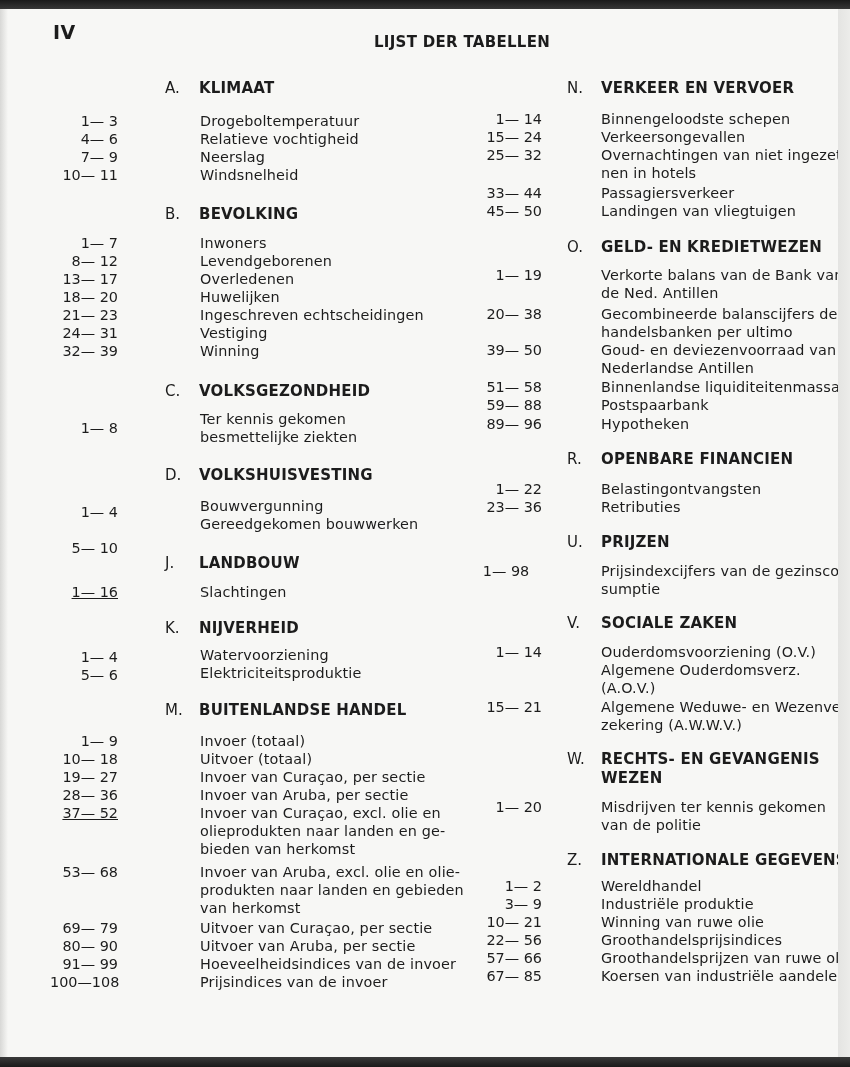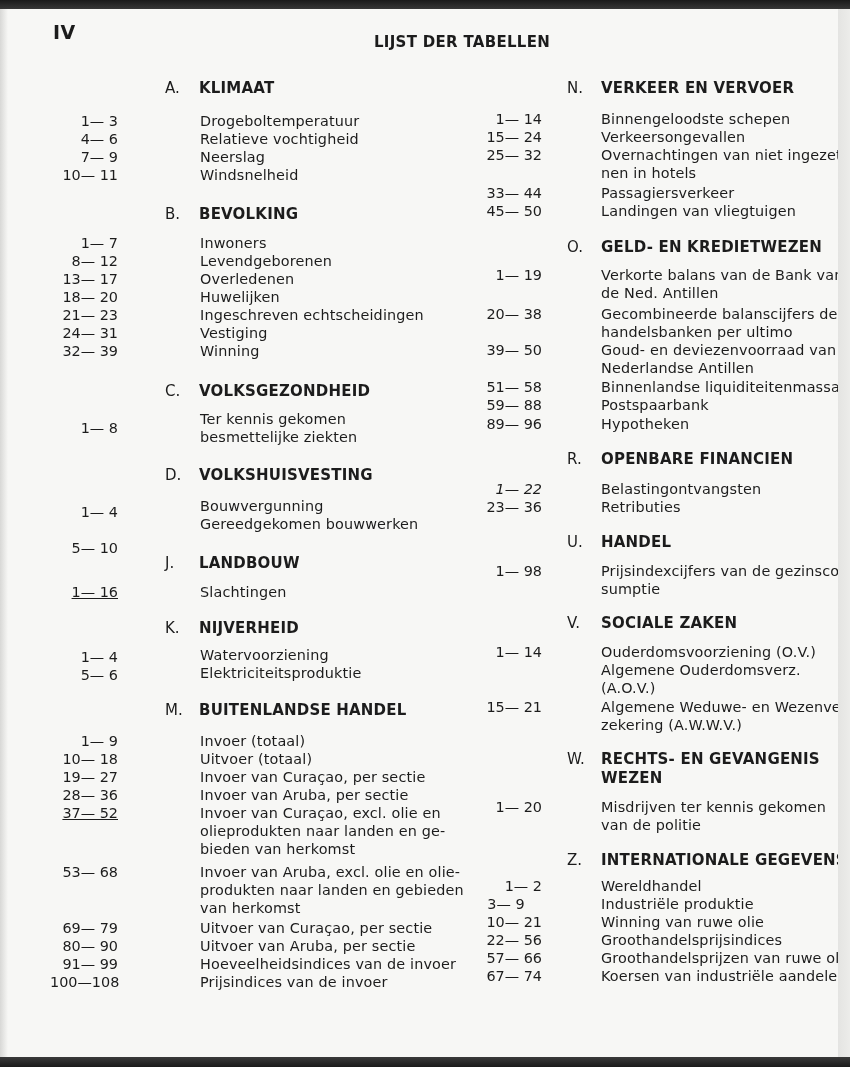--- a/index.html
+++ b/index.html
@@ -251,33 +251,33 @@
       </div>
       <div class="entry" style="top: 0px;">
         <span class="range" style="top: 407px;">89— 96</span>
         <span class="desc" style="top: 407px;">Hypotheken</span>
       </div>
       <div class="section-head" style="top: 441px;">
         <span class="section-letter">R.</span>
         <span class="section-title" style="white-space: pre; line-height: 19px;">OPENBARE FINANCIEN</span>
       </div>
       <div class="entry" style="top: 0px;">
-        <span class="range" style="top: 472px; font-style: italic;">1— 22</span>
+        <span class="range" style="top: 472px;">1— 22</span>
         <span class="desc" style="top: 472px;">Belastingontvangsten</span>
       </div>
       <div class="entry" style="top: 0px;">
         <span class="range" style="top: 490px;">23— 36</span>
         <span class="desc" style="top: 490px;">Retributies</span>
       </div>
       <div class="section-head" style="top: 524px;">
         <span class="section-letter">U.</span>
-        <span class="section-title" style="white-space: pre; line-height: 19px;">HANDEL</span>
-      </div>
-      <div class="entry" style="top: 0px;">
-        <span class="range" style="top: 554px;">1— 98</span>
+        <span class="section-title" style="white-space: pre; line-height: 19px;">PRIJZEN</span>
+      </div>
+      <div class="entry" style="top: 0px;">
+        <span class="range" style="top: 554px; text-align: center;">1— 98</span>
         <span class="desc" style="top: 554px;">Prijsindexcijfers van de gezinscon-
 sumptie</span>
       </div>
       <div class="section-head" style="top: 605px;">
         <span class="section-letter">V.</span>
         <span class="section-title" style="white-space: pre; line-height: 19px;">SOCIALE ZAKEN</span>
       </div>
       <div class="entry" style="top: 0px;">
         <span class="range" style="top: 635px;">1— 14</span>
         <span class="desc" style="top: 635px;">Ouderdomsvoorziening (O.V.)
@@ -301,37 +301,37 @@
       </div>
       <div class="section-head" style="top: 842px;">
         <span class="section-letter">Z.</span>
         <span class="section-title" style="white-space: pre; line-height: 19px;">INTERNATIONALE GEGEVENS</span>
       </div>
       <div class="entry" style="top: 0px;">
         <span class="range" style="top: 869px;">1— 2</span>
         <span class="desc" style="top: 869px;">Wereldhandel</span>
       </div>
       <div class="entry" style="top: 0px;">
-        <span class="range" style="top: 887px; text-align: center;">3— 9</span>
+        <span class="range" style="top: 887px;">3— 9</span>
         <span class="desc" style="top: 887px;">Industriële produktie</span>
       </div>
       <div class="entry" style="top: 0px;">
         <span class="range" style="top: 905px;">10— 21</span>
         <span class="desc" style="top: 905px;">Winning van ruwe olie</span>
       </div>
       <div class="entry" style="top: 0px;">
         <span class="range" style="top: 923px;">22— 56</span>
         <span class="desc" style="top: 923px;">Groothandelsprijsindices</span>
       </div>
       <div class="entry" style="top: 0px;">
         <span class="range" style="top: 941px;">57— 66</span>
         <span class="desc" style="top: 941px;">Groothandelsprijzen van ruwe olie</span>
       </div>
       <div class="entry" style="top: 0px;">
-        <span class="range" style="top: 959px;">67— 74</span>
+        <span class="range" style="top: 959px;">67— 85</span>
         <span class="desc" style="top: 959px;">Koersen van industriële aandelen</span>
       </div>
     </div>
 
   <div class="gutter"></div>
 </div>
 
 <div class="bottom-edge"></div>
 
 </body></html>

